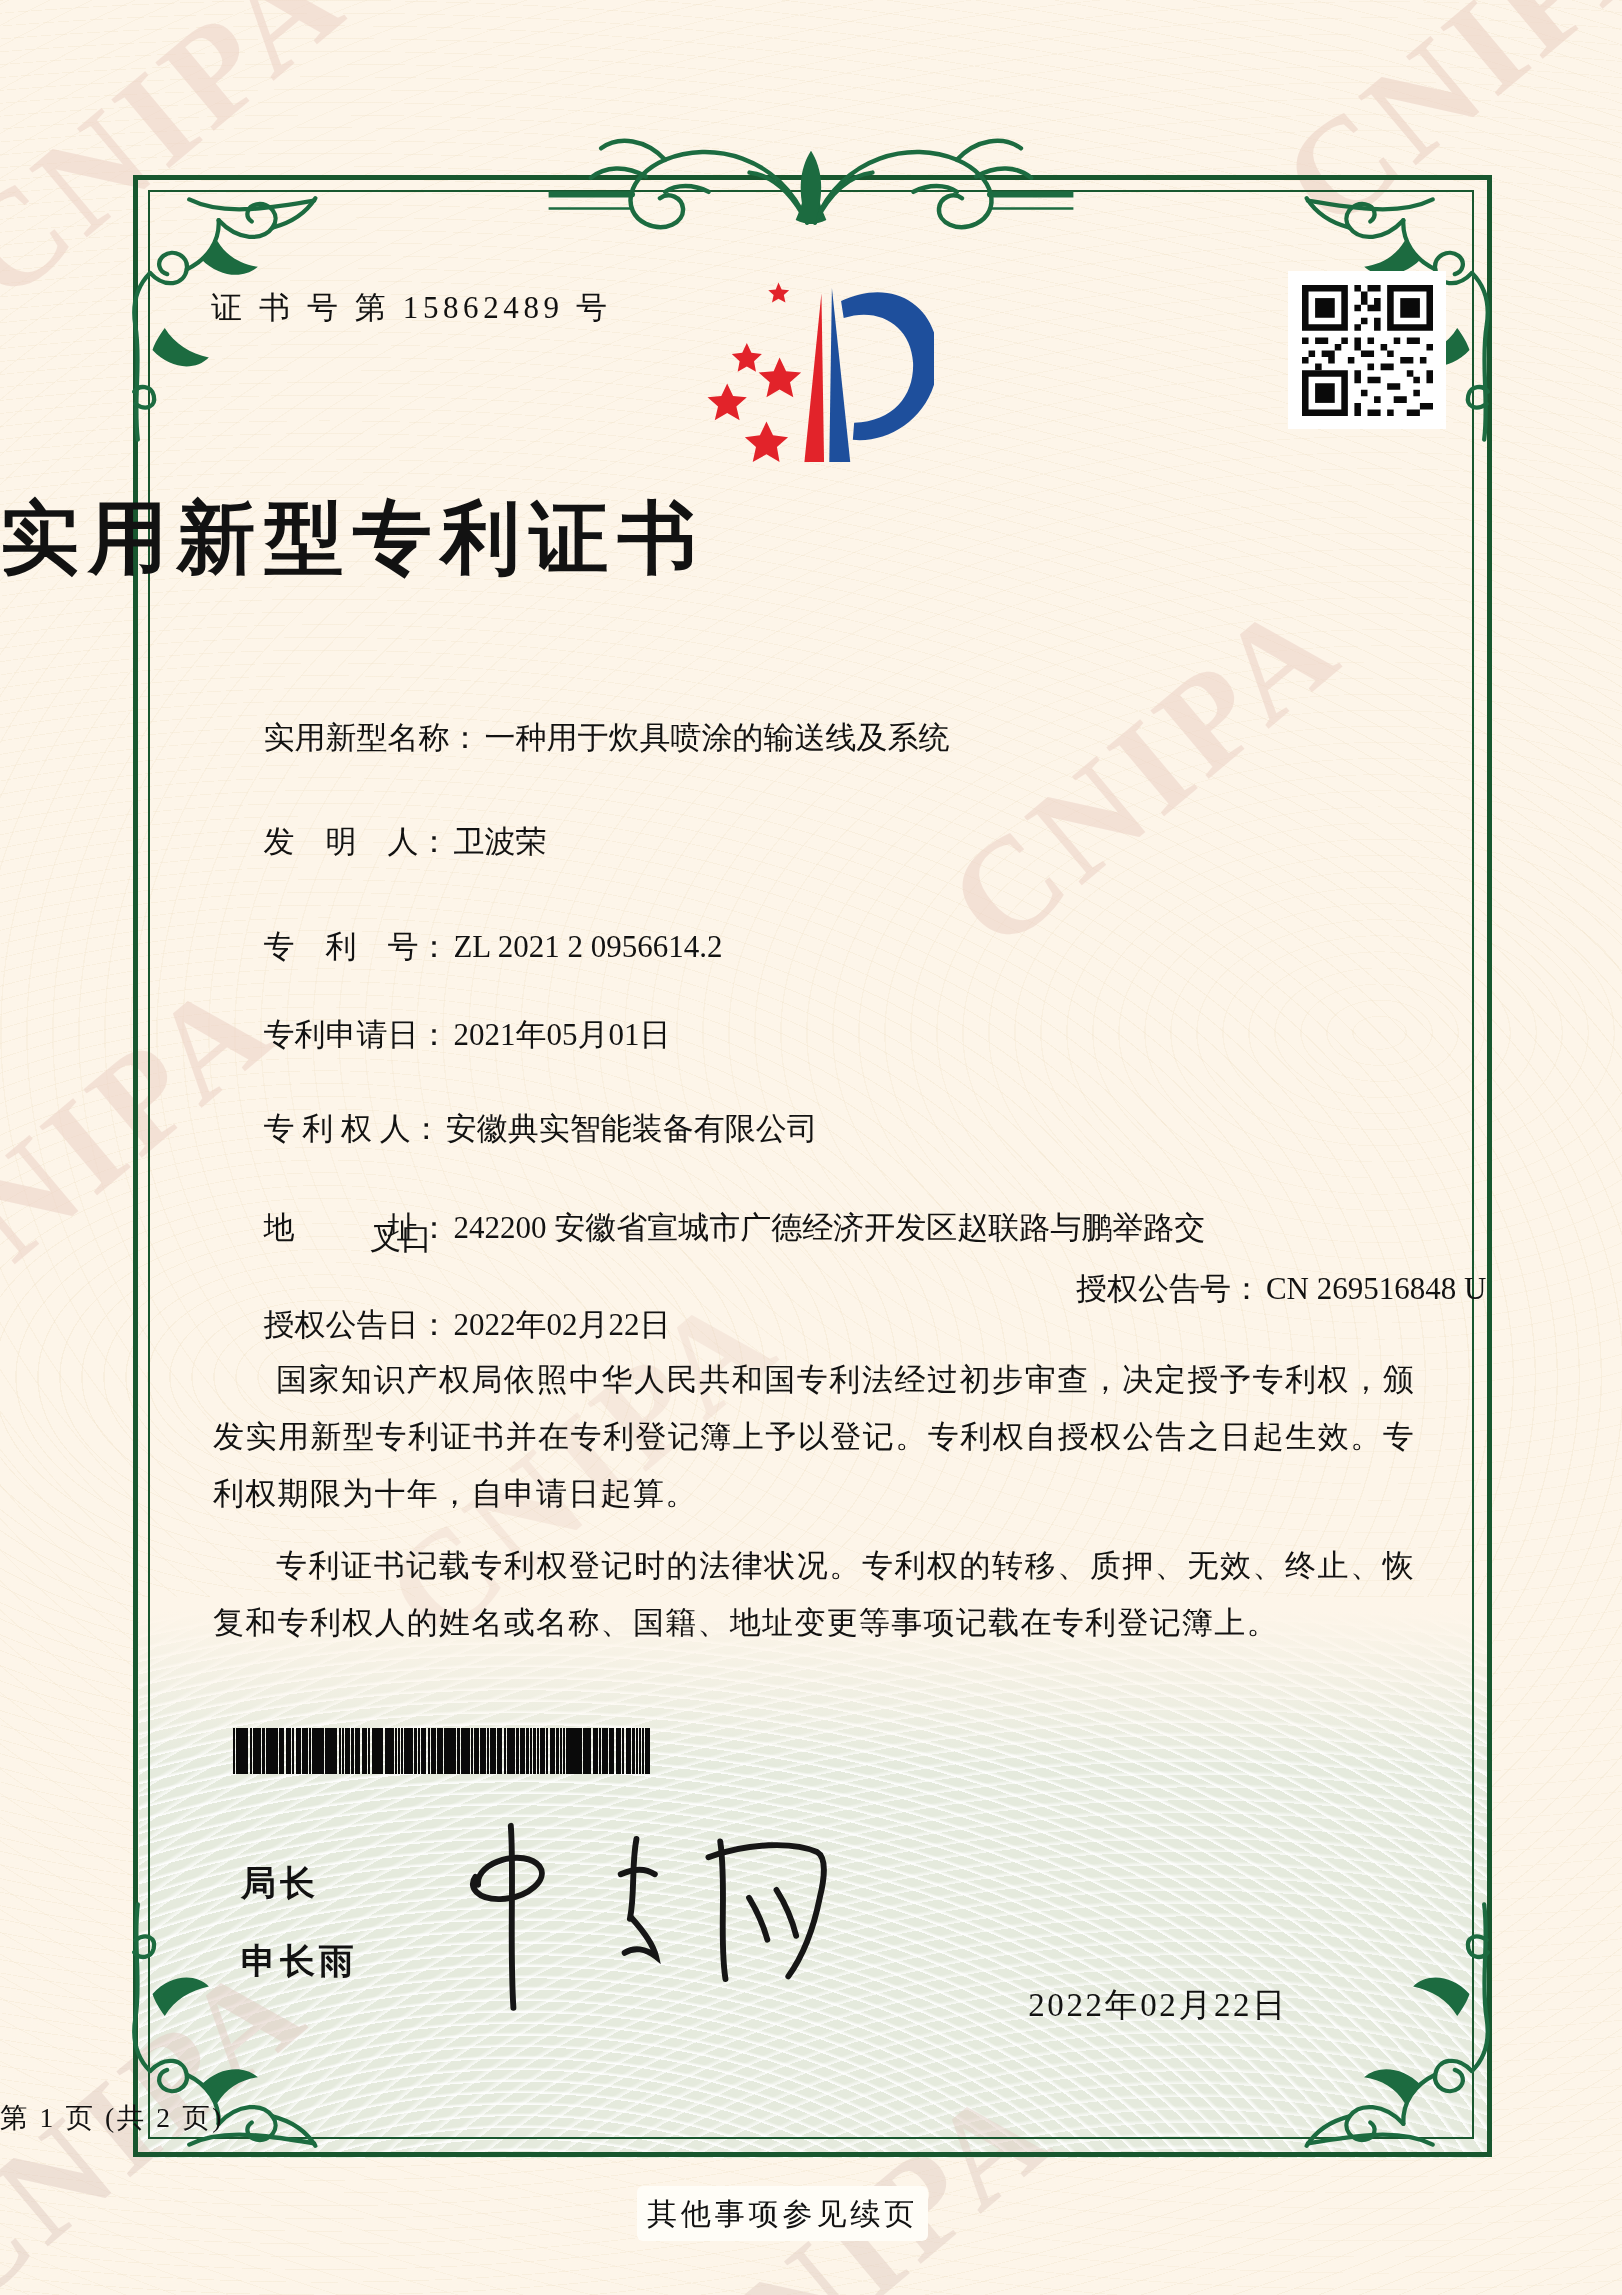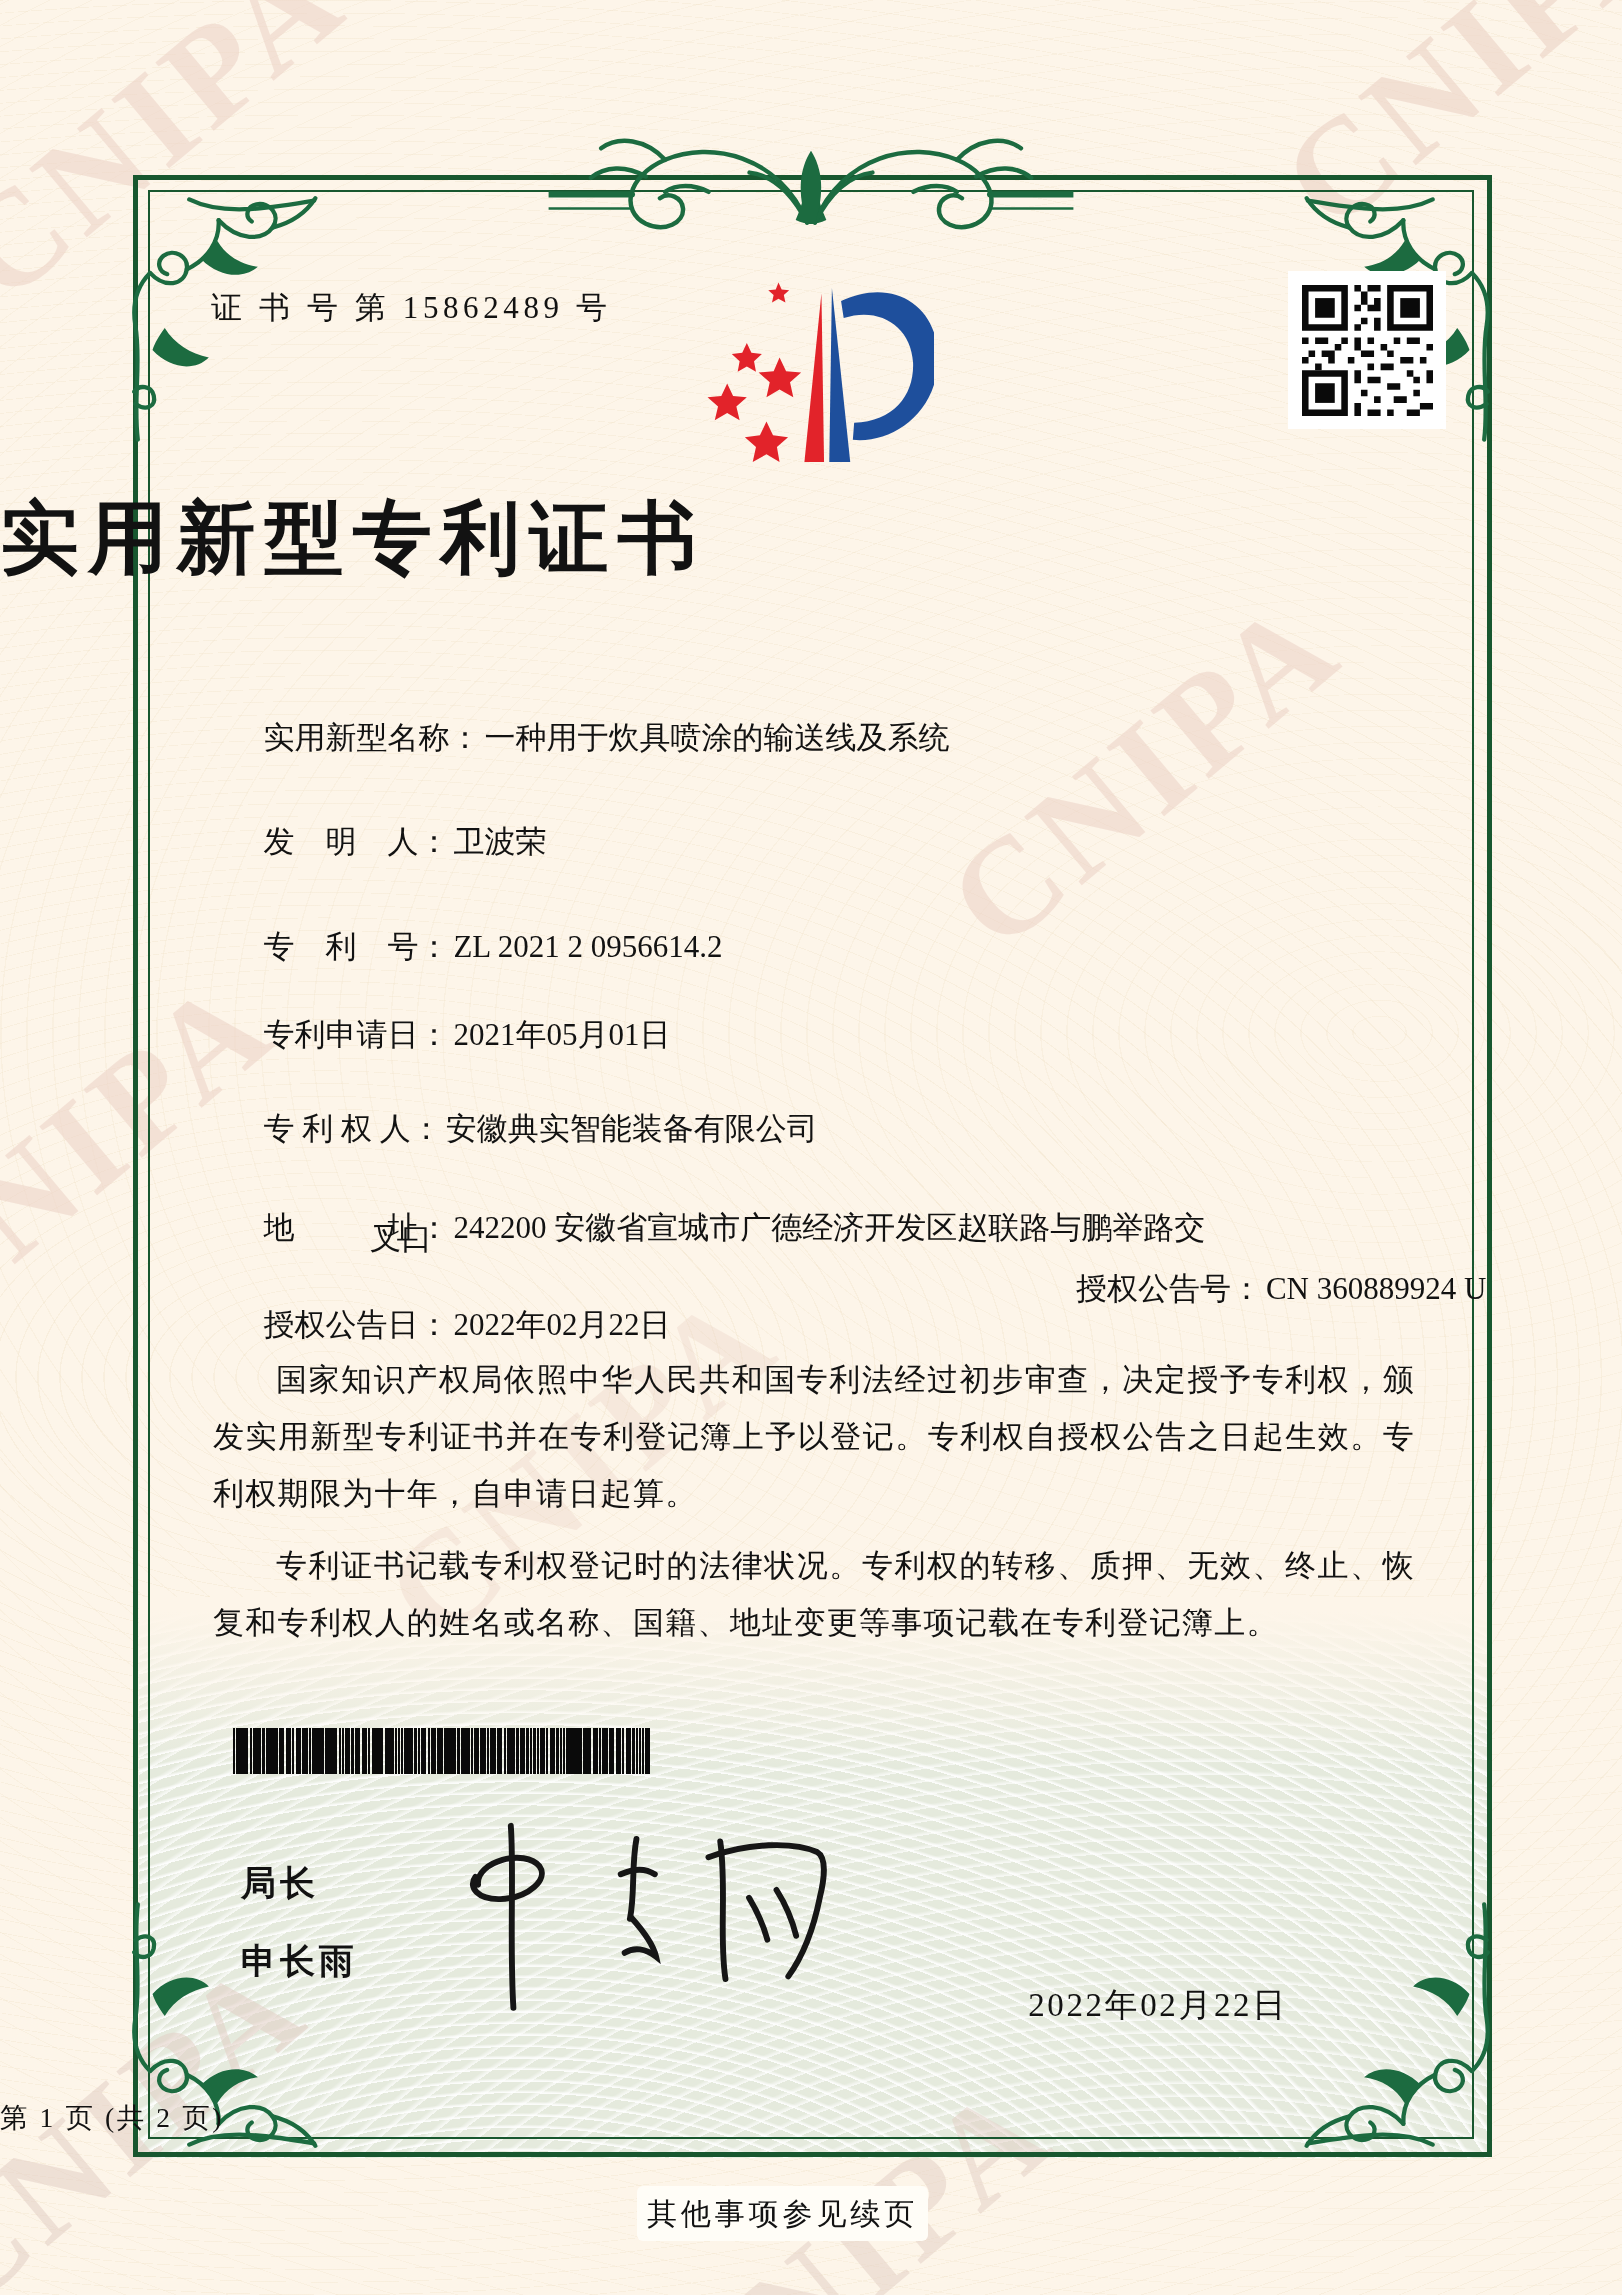--- a/index.html
+++ b/index.html
@@ -203,21 +203,21 @@
     <div class="row" style="top:1072px;">
       <span>专 利 权 人：</span><span class="val">安徽典实智能装备有限公司</span>
     </div>
     <div class="row" style="top:1171px;">
       <span>地　　　址：</span><span class="val">242200 安徽省宣城市广德经济开发区赵联路与鹏举路交</span>
     </div>
     <div class="addr2" style="top:1218px;">叉口</div>
 
     <div class="row" style="top:1268px; width:1211px;">
       <span>授权公告日：</span><span class="val">2022年02月22日</span>
-      <span class="grant-no"><span>授权公告号：</span><span class="val">CN 360889924 U</span></span>
+      <span class="grant-no"><span>授权公告号：</span><span class="val">CN 269516848 U</span></span>
     </div>
 
     <div class="paras">
       <p>国家知识产权局依照中华人民共和国专利法经过初步审查，决定授予专利权，颁发实用新型专利证书并在专利登记簿上予以登记。专利权自授权公告之日起生效。专利权期限为十年，自申请日起算。</p>
       <p>专利证书记载专利权登记时的法律状况。专利权的转移、质押、无效、终止、恢复和专利权人的姓名或名称、国籍、地址变更等事项记载在专利登记簿上。</p>
     </div>
 
     <div class="barcode"></div>
 
     <div class="signer" style="top:1860px;">局长</div>

